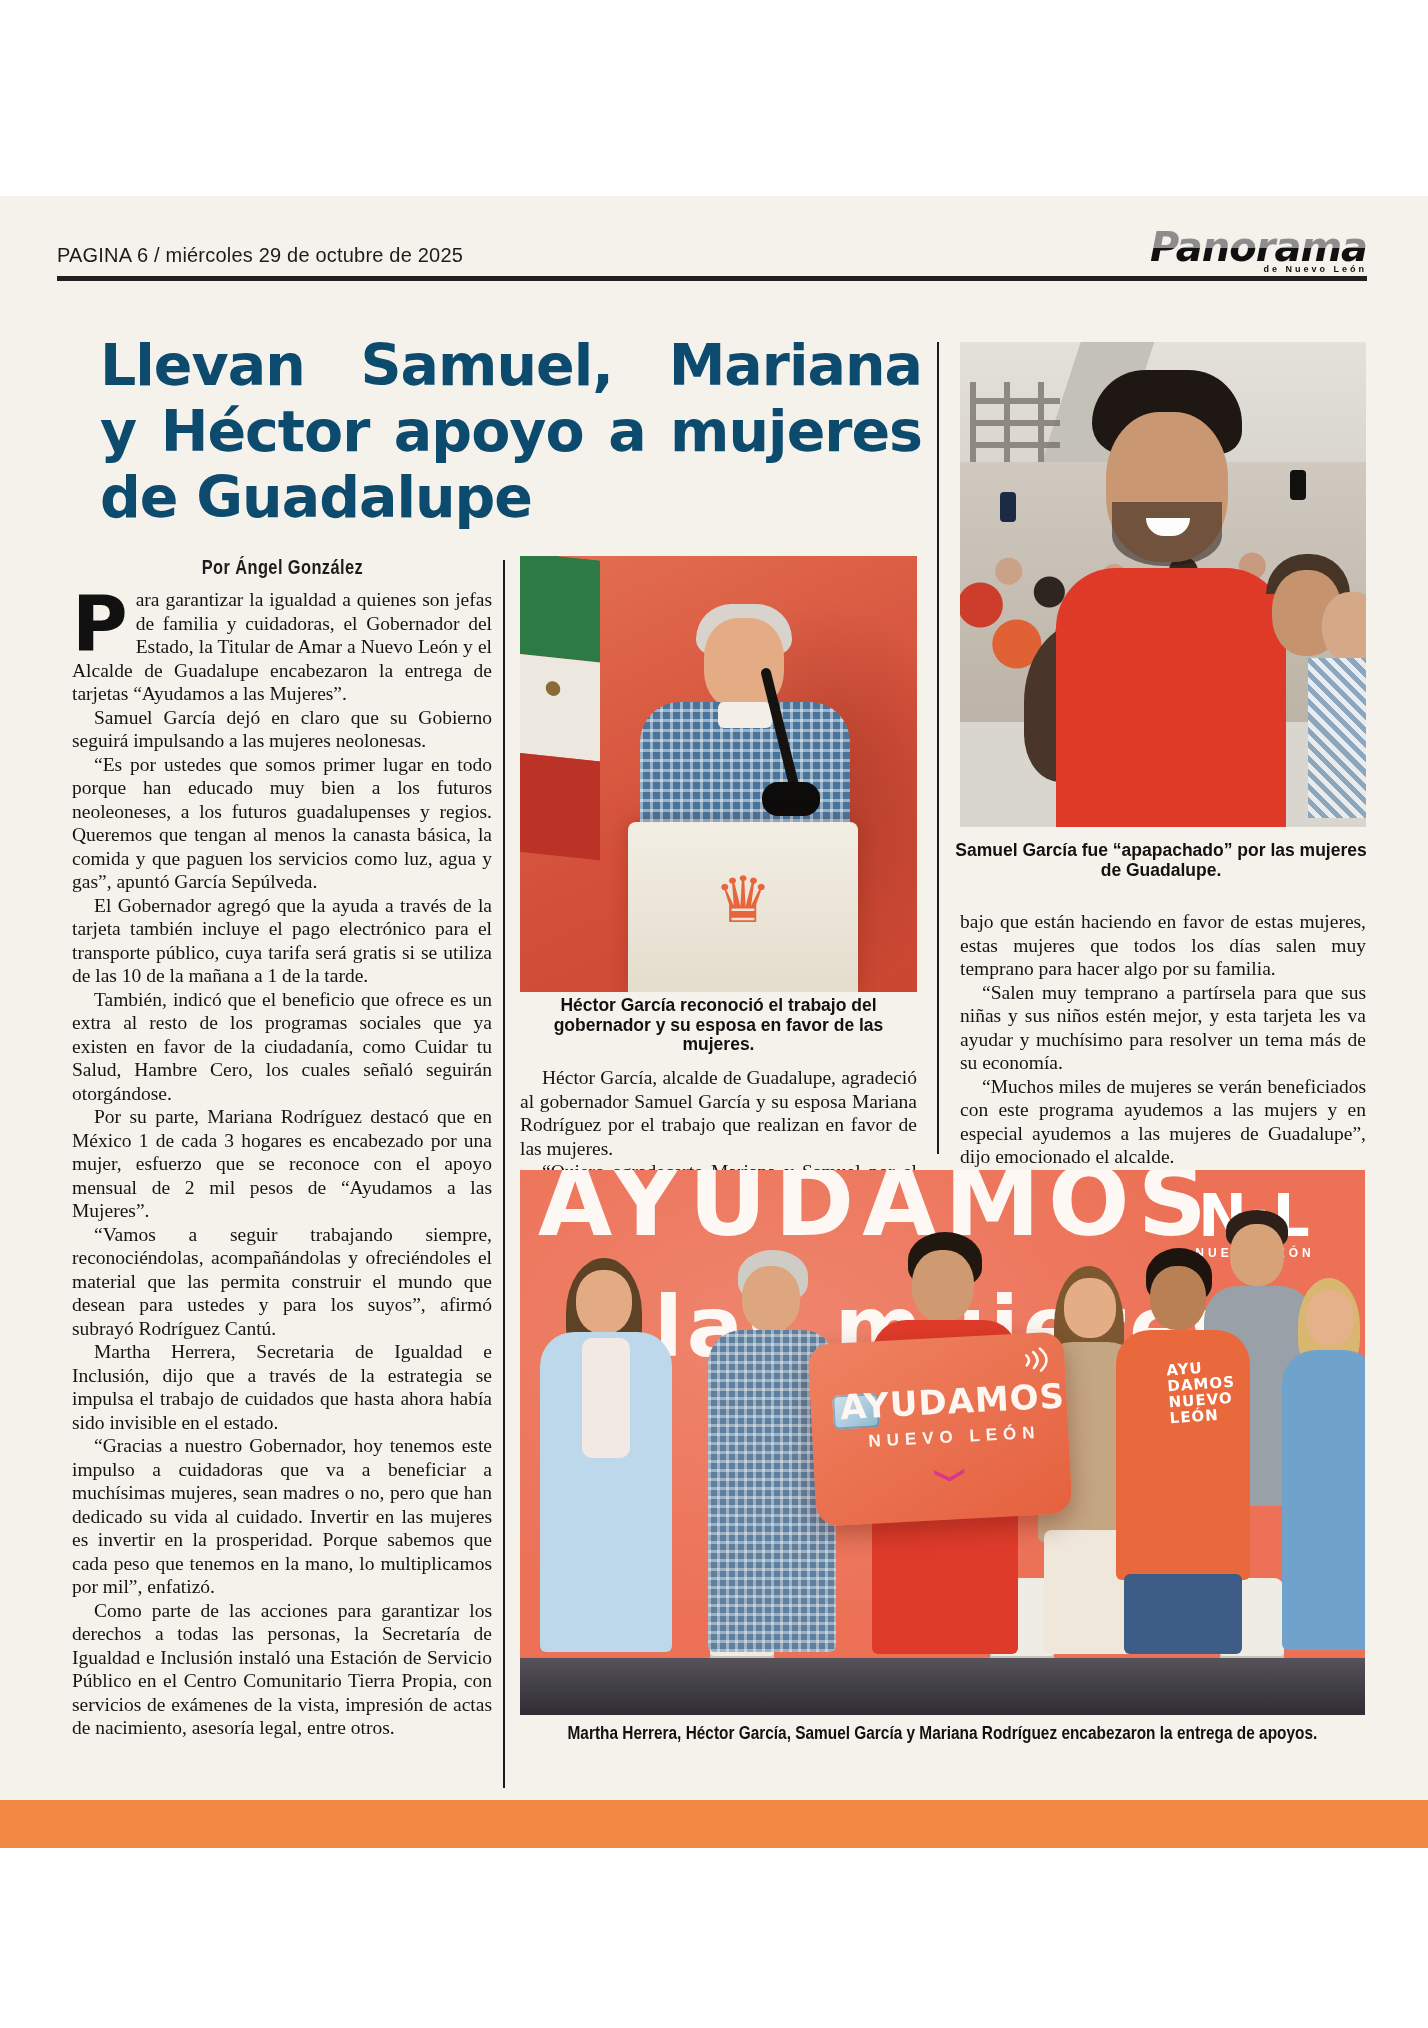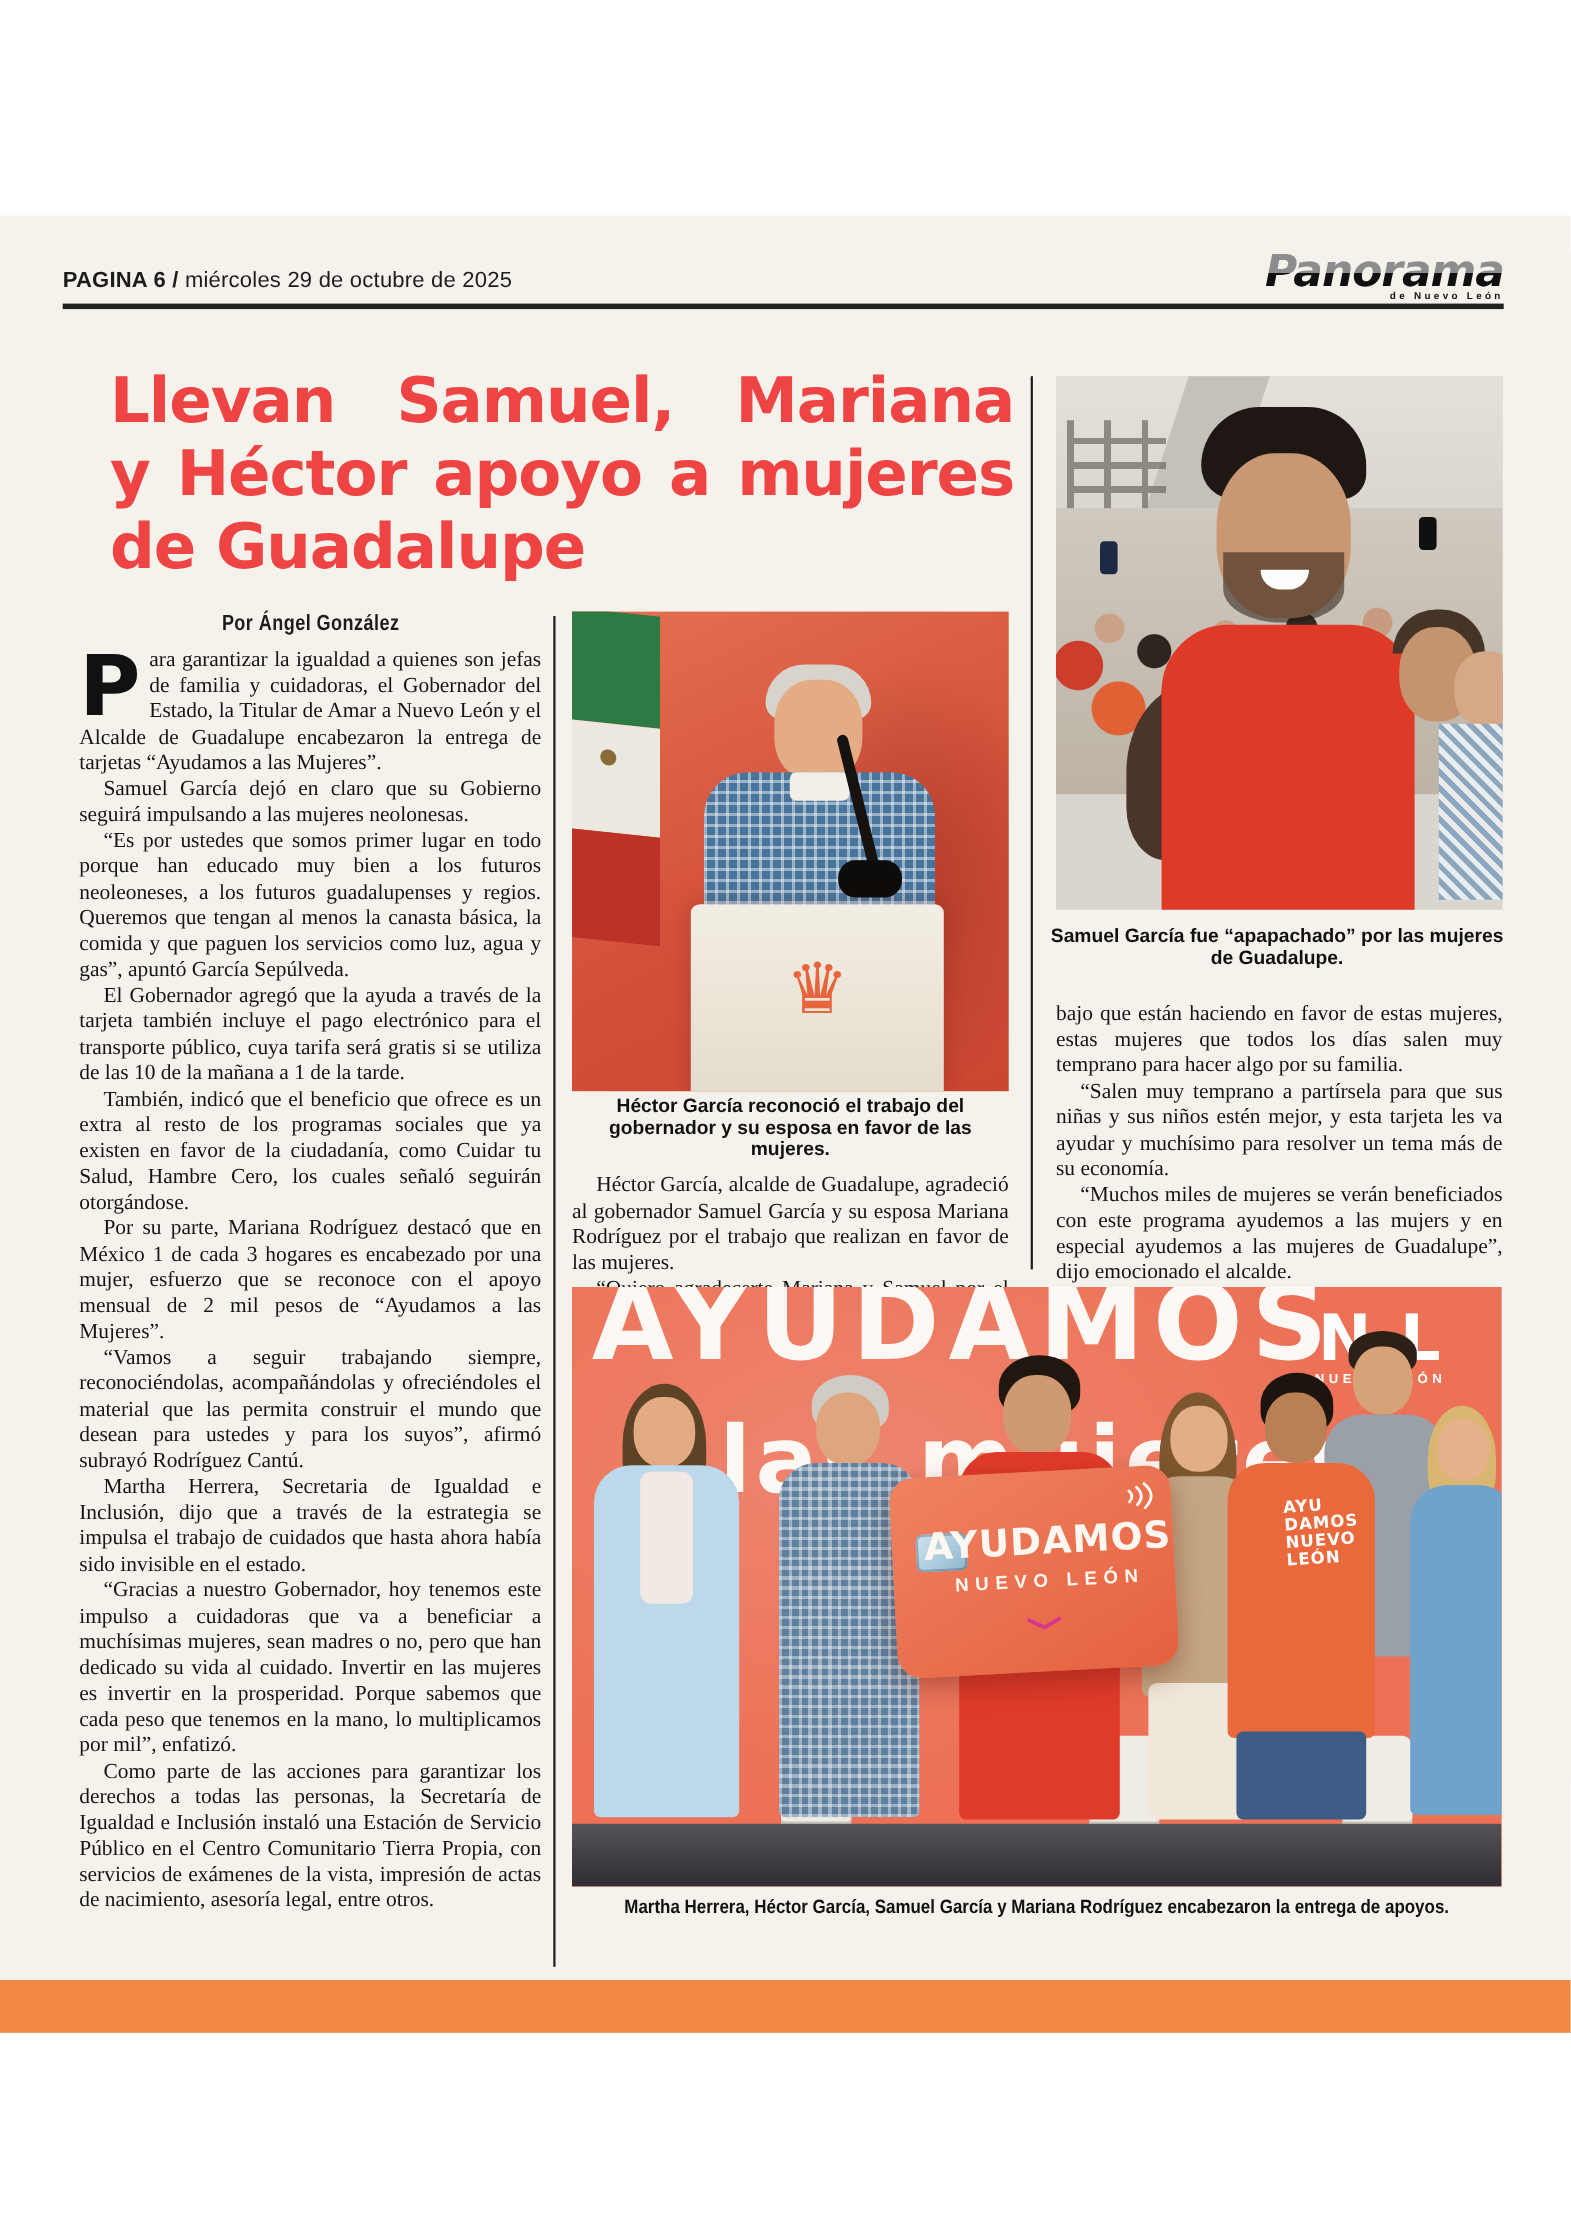--- a/index.html
+++ b/index.html
@@ -4,31 +4,31 @@
 <style>
   html,body{margin:0;padding:0;background:#ffffff;}
   #canvas{position:relative;width:1428px;height:2028px;background:#ffffff;overflow:hidden;
           font-family:"Liberation Sans",sans-serif;color:#1c1c1c;}
   .abs{position:absolute;}
   
   #sheet{left:0;top:196px;width:1428px;height:1604px;background:#f5f2ec;}
   #footer-bar{left:0;top:1800px;width:1428px;height:48px;}
   
   #header-line{left:57px;top:244px;font-size:20px;letter-spacing:.2px;}
-  #header-line b{font-weight:bold;}
+  #header-line b{font-weight:normal;}
   #header-rule{left:57px;top:276px;width:1310px;height:5px;background:#20201e;}
   #logo{left:1150px;top:228px;width:217px;text-align:right;}
   #logo .brand{font-family:"DejaVu Sans",sans-serif;font-weight:bold;font-style:italic;
       font-size:40px;letter-spacing:-1px;line-height:38px;
       background:linear-gradient(to bottom,#8d8d8d 52%,#101010 52%);
       -webkit-background-clip:text;background-clip:text;color:transparent;}
   #logo .tag{font-size:9px;font-weight:bold;letter-spacing:3px;color:#101010;margin-top:-2px;}
   
   #headline{left:100px;top:332px;width:822px;font-family:"DejaVu Sans",sans-serif;
-      font-weight:bold;font-size:57px;line-height:66px;color:#ef4444;letter-spacing:-1px;}
+      font-weight:bold;font-size:57px;line-height:66px;color:#0c4a6e;letter-spacing:-1px;}
   .hl-line{width:100%;}
   .hl-justify{text-align:justify;text-align-last:justify;}
   #byline{left:72px;top:556px;width:420px;text-align:center;}
   #byline span{display:inline-block;font-weight:bold;font-size:20px;transform:scaleX(.82);
       letter-spacing:.5px;}
   
   .serif{font-family:"Liberation Serif",serif;font-size:19.5px;line-height:23.5px;
       text-align:justify;color:#141414;}
   .serif p{margin:0;text-indent:22px;}
   .serif p.noindent{text-indent:0;}

